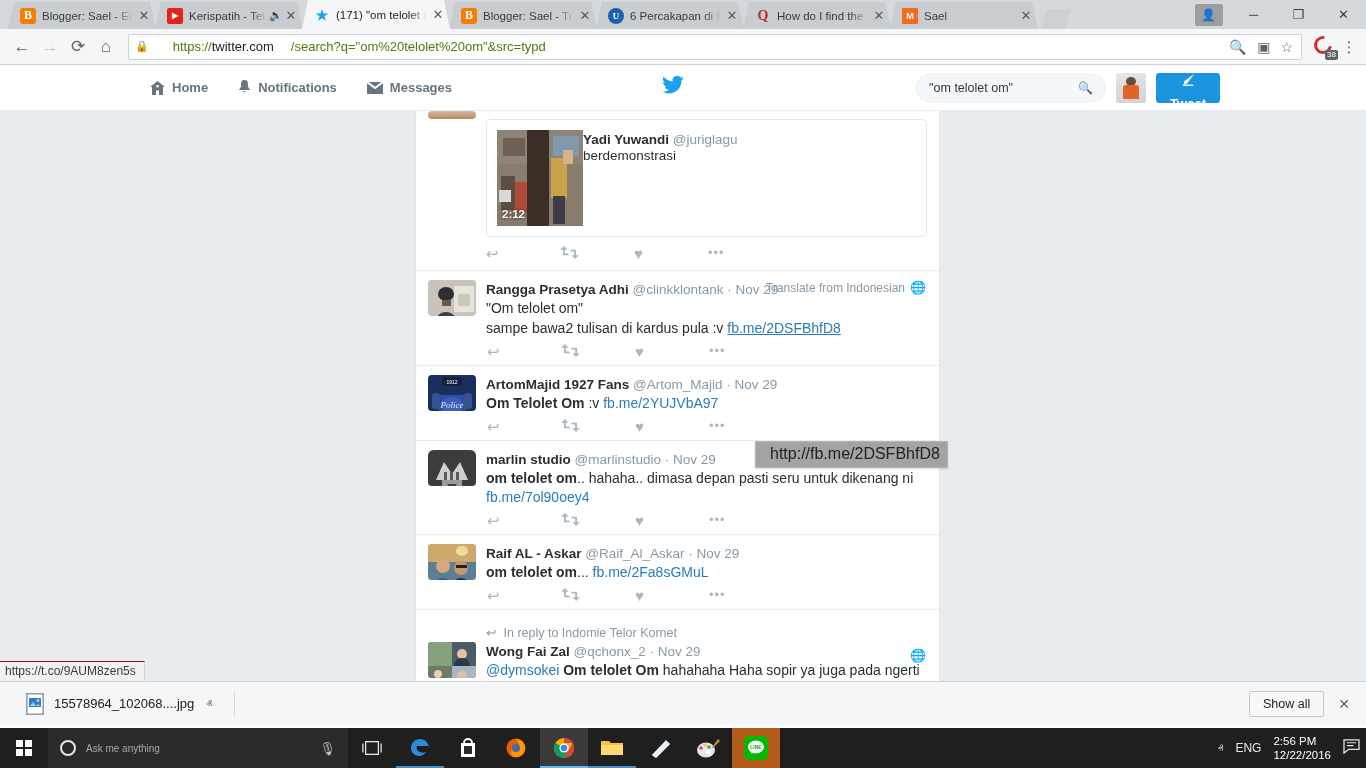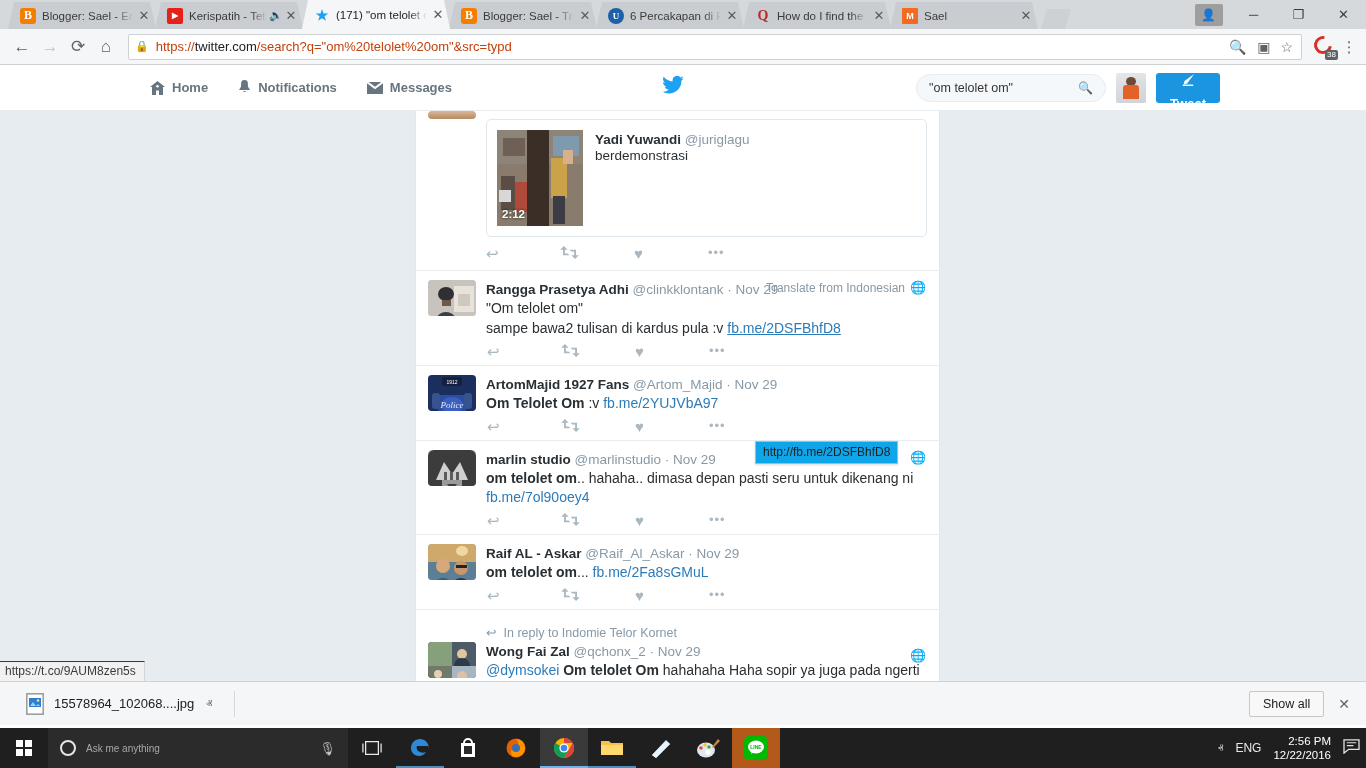--- a/index.html
+++ b/index.html
@@ -82,21 +82,21 @@
   }
   .nav-btn.disabled { color: #bdc1c6; }
   .omnibox {
     flex: 1 1 auto; height: 26px; background: #fff;
     border: 1px solid #cfd2d5; border-radius: 2px;
     display:flex; align-items:center; margin: 0 6px 0 8px; padding: 0 6px;
     font-size: 13px;
   }
   .lock-icon { color: #0b8043; font-size: 11px; margin-right: 7px; }
   .url-text { color: #202124; white-space: nowrap; overflow: hidden; }
-  .url-dim { color: #c2410c; }
+  .url-dim { color: #4d7c0f; margin-left: 17px; }
   .omni-actions { margin-left: auto; display: flex; align-items:center; gap: 10px;
                   padding-right: 2px; }
   .omni-ico { color: #5f6368; font-size: 14px; }
   .ext-area { display:flex; align-items:center; gap: 4px; padding-left: 6px; }
   .ext-badge-wrap { position: relative; width: 22px; height: 22px; }
   .ext-ring {
     width: 18px; height: 18px; border: 3px solid #d93025; border-radius: 50%;
     border-right-color: transparent; transform: rotate(-35deg);
   }
   .ext-badge {
@@ -177,39 +177,39 @@
   .act { width: 74px; color: #aab8c2; font-size: 15px; }
   .act.dots { font-size: 13px; letter-spacing: 1px; }
 
   
   .quote-card {
     border: 1px solid #e1e8ed; border-radius: 5px; display:flex;
     padding: 10px; margin-top: 0;
   }
   .qc-thumb {
     width: 86px; height: 96px; flex:0 0 86px; position:relative; overflow:hidden;
-    background:#7b6a5c; margin-right: 12px;
+    background:#7b6a5c; 
   }
   .qc-dur {
     position:absolute; left: 5px; bottom: 6px; color:#fff;
     font-size: 11.5px; font-weight: bold;
     text-shadow: 0 0 3px rgba(0,0,0,.9);
   }
   .qc-name { font-size: 13.5px; }
   .qc-text { font-size: 13.5px; color:#292f33; margin-top: 1px; }
 
   .reply-ctx {
     display:flex; align-items:center; gap: 7px;
     font-size: 12.5px; color:#8899a6; padding: 6px 0 2px 58px;
   }
 
   .tooltip-url {
     position:absolute; left: 755px; top: 330px; z-index: 30;
-    background: #0ea5e9; border: 1px solid #b6b6b6;
-    font-size: 12px; color:#222; padding: 3px 7px 4px 7px;
+    background: #a3a3a3; border: 1px solid #b6b6b6;
+    font-size: 16px; color:#222; padding: 3px 7px 4px 14px;
     box-shadow: 0 1px 2px rgba(0,0,0,.15);
   }
 
   
   .statusbar {
     position:absolute; left:0; bottom: 0; background:#f1f1f1;
     border-top: 1px solid #7f1d1d; border-right: 1px solid #d4d4d4;
     font-size: 12px; color: #3b3b3b; padding: 2px 8px 3px 5px;
   }
 
@@ -262,21 +262,21 @@
     background:#6ab5f0;
   }
   .tb-ico.open::after {
     content:""; position:absolute; left:0; bottom:0; width:48px; height:2px;
     background:#4a8ec2;
   }
   .tray { margin-left:auto; display:flex; align-items:center; height:40px;
           padding-right: 6px; gap: 12px; }
   .tray-caret { color:#dcdcdc; font-size: 11px; }
   .tray-lang { color:#e8e8e8; font-size: 12px; }
-  .tray-clock { color:#fff; font-size: 11.5px; line-height: 14px; text-align:right; }
+  .tray-clock { color:#fff; font-size: 11.5px; line-height: 14px; text-align:left; }
   .tray-action { color:#e3e3e3; font-size: 15px; }
 </style>
 </head>
 <body>
 
 <div class="chrome-window">
 
   <div class="tabstrip">
 
     <div class="tab">

